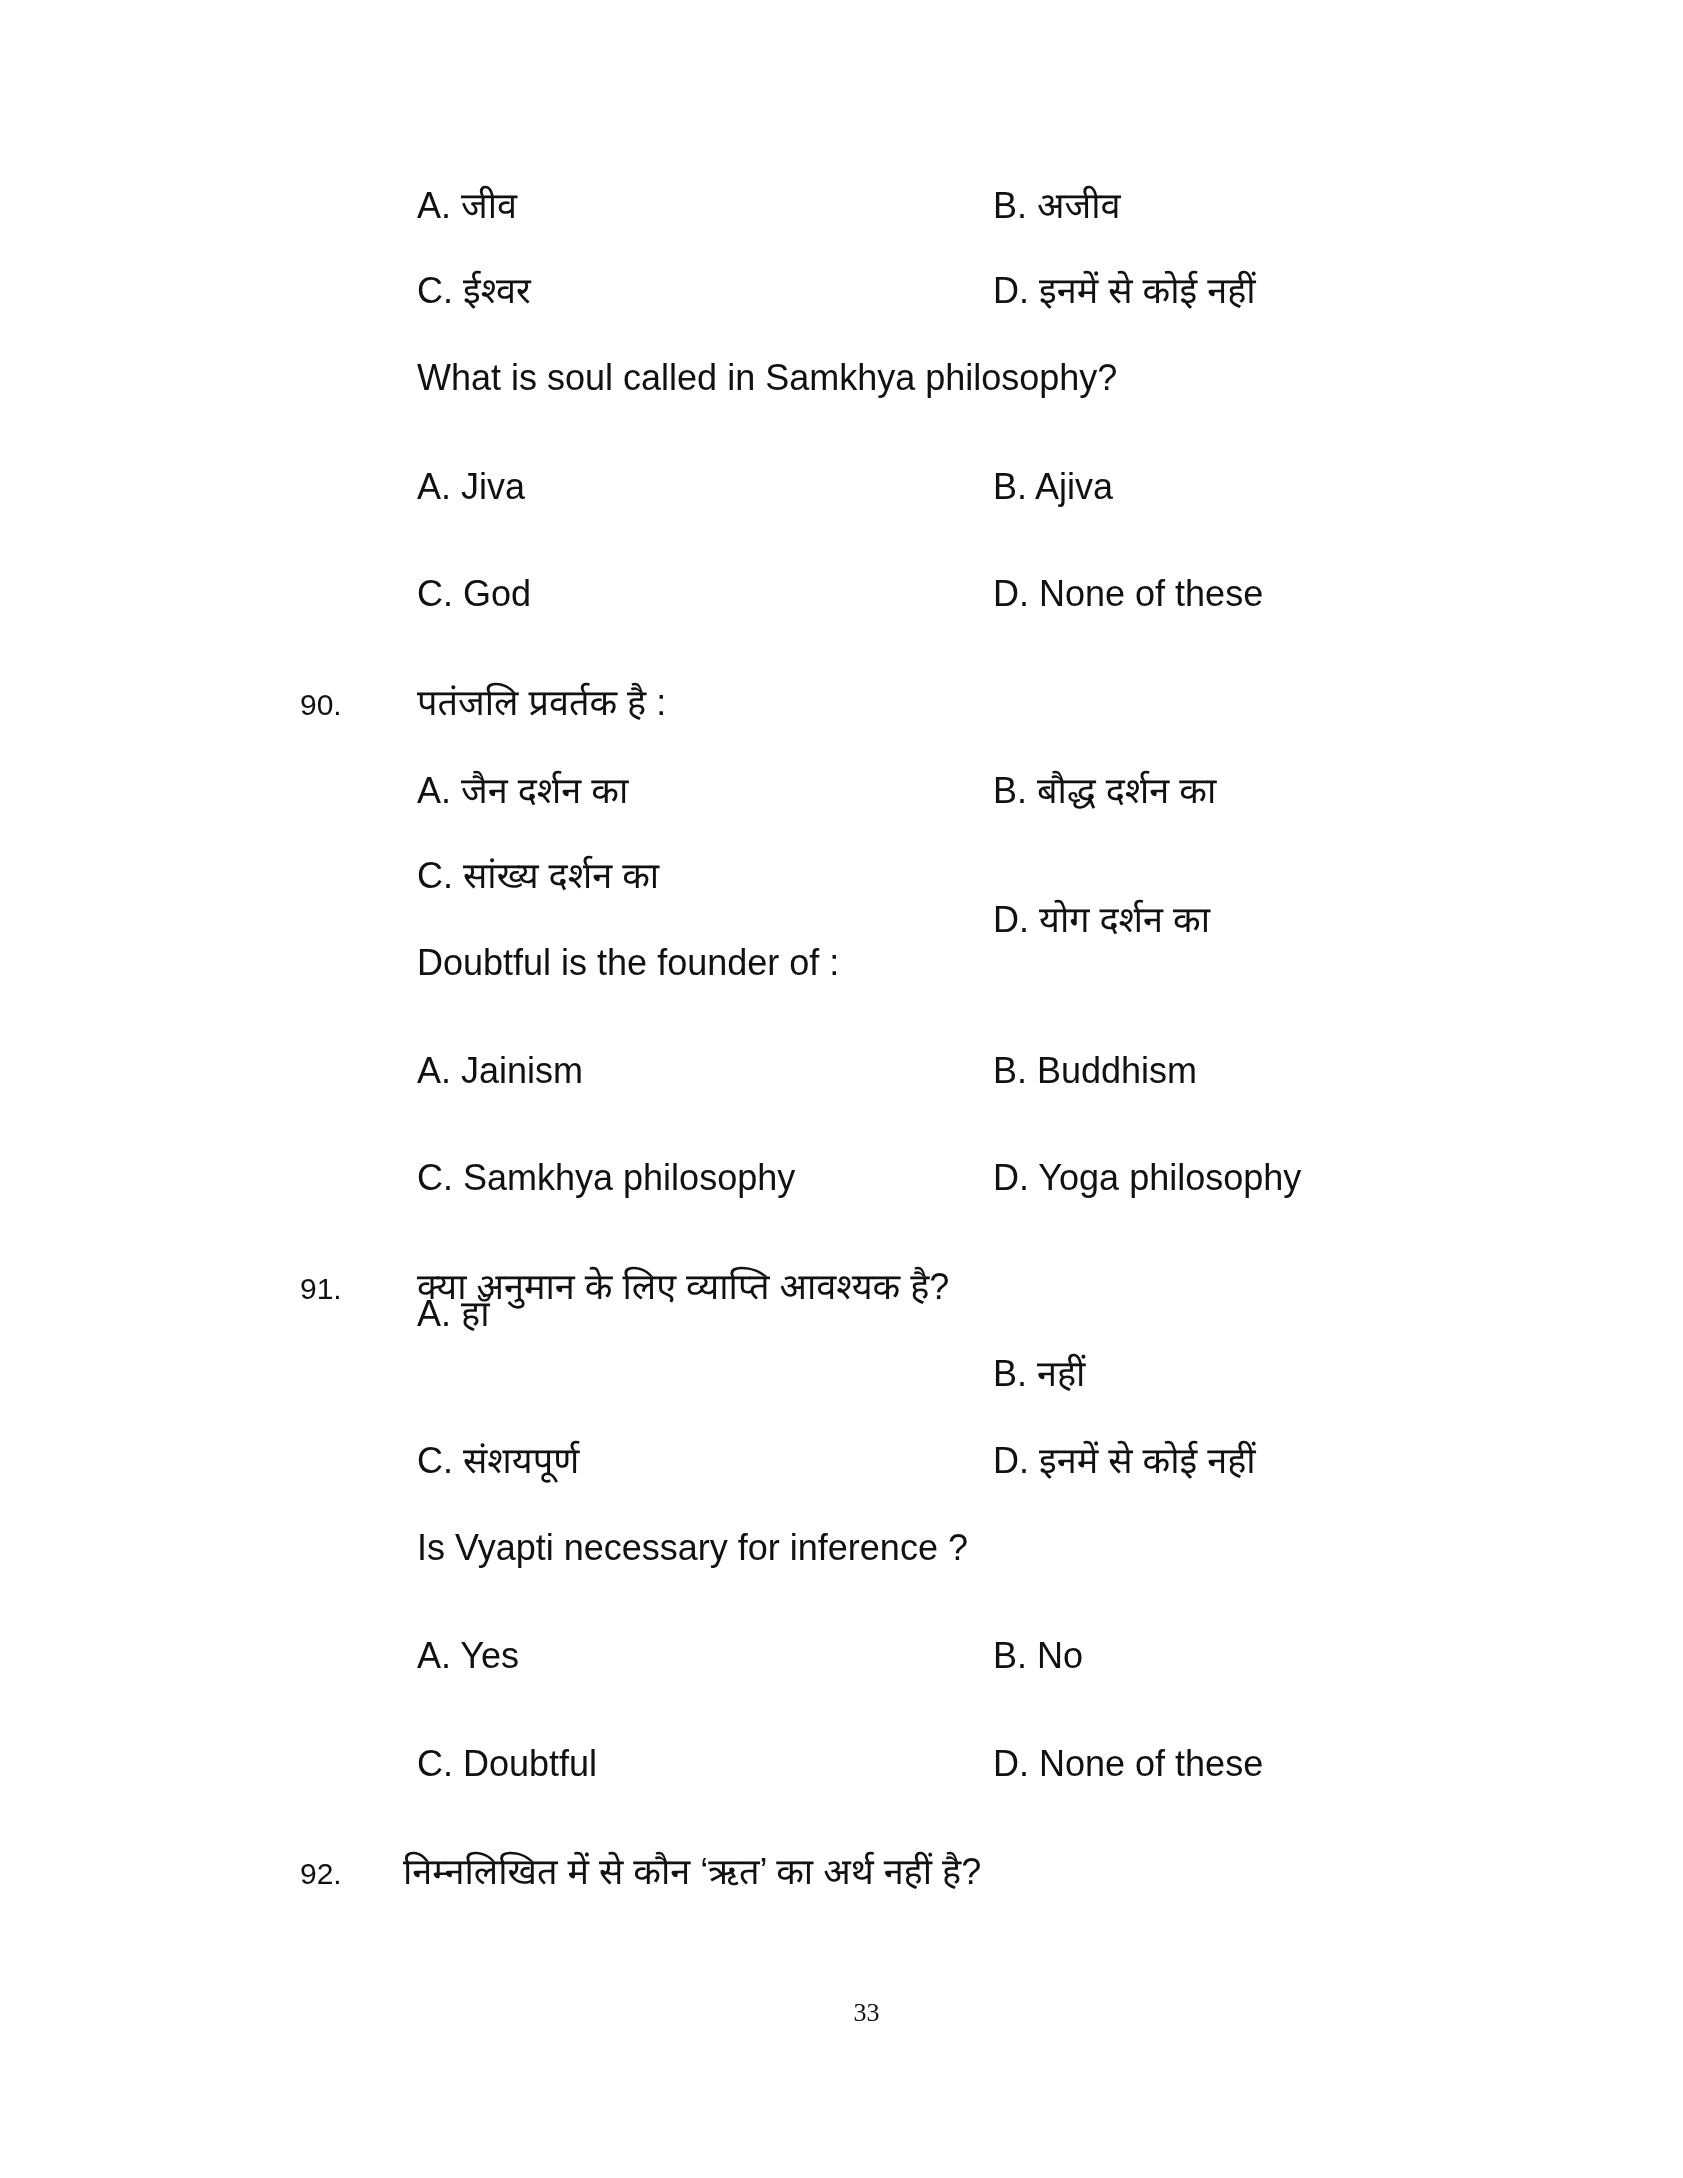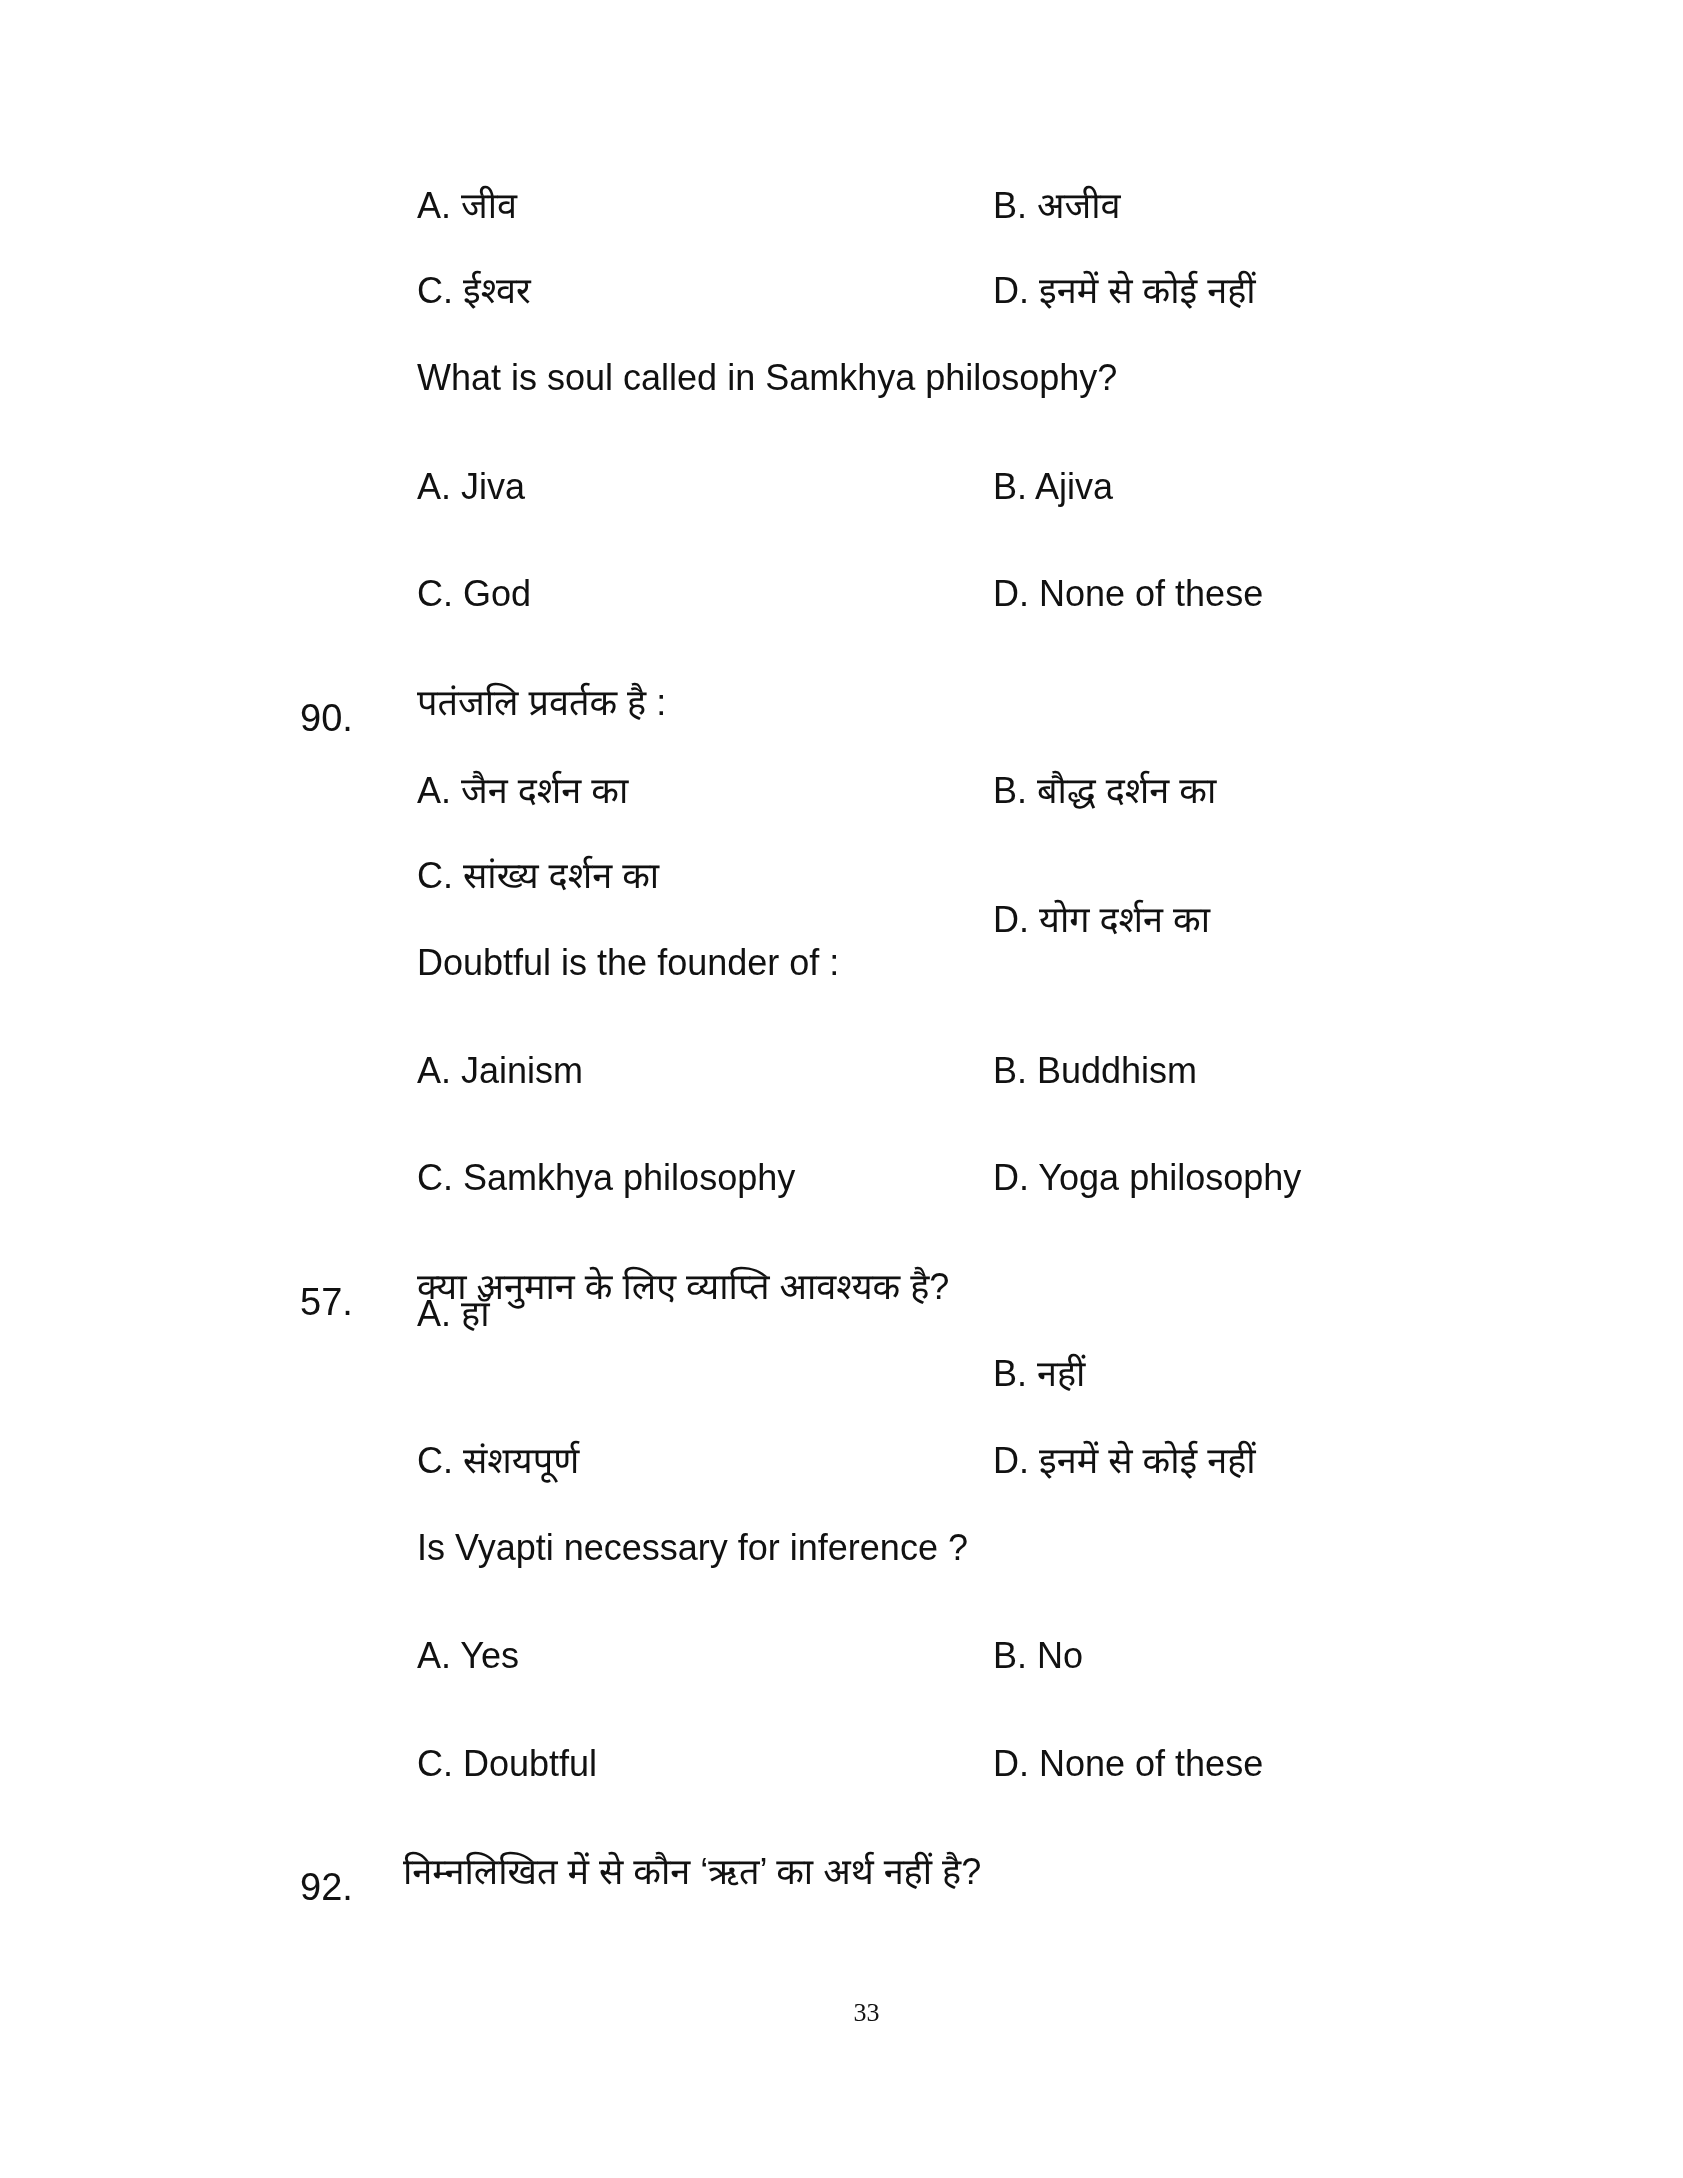--- a/index.html
+++ b/index.html
@@ -1,19 +1,19 @@
 <!DOCTYPE html>
 <html><head>
 <meta charset="utf-8">
 <style>
   html, body { margin:0; padding:0; background:#ffffff; }
   body { width:1683px; height:2178px; position:relative; overflow:hidden;
          font-family:"Liberation Sans", sans-serif; color:#111; }
   .line { position:absolute; font-size:36px; line-height:44px; white-space:nowrap; }
-  .qnum { position:absolute; font-size:38px; line-height:44px;margin-top:13px; }
+  .qnum { position:absolute; font-size:30px; line-height:44px; }
   .pagenum { position:absolute; left:0; width:1733px; text-align:center; font-size:26px; top:1998px;
              font-family:"Liberation Serif", serif; }
 </style>
 </head>
 <body>
 
 <div>
   <div class="line" style="left:417px;top:184px">A. जीव</div>
   <div class="line" style="left:993px;top:184px">B. अजीव</div>
   <div class="line" style="left:417px;top:269px">C. ईश्वर</div>
@@ -33,21 +33,21 @@
   <div class="line" style="left:417px;top:854px">C. सांख्य दर्शन का</div>
   <div class="line" style="left:993px;top:898px">D. योग दर्शन का</div>
   <div class="line" style="left:417px;top:941px">Doubtful is the founder of :</div>
   <div class="line" style="left:417px;top:1049px">A. Jainism</div>
   <div class="line" style="left:993px;top:1049px">B. Buddhism</div>
   <div class="line" style="left:417px;top:1156px">C. Samkhya philosophy</div>
   <div class="line" style="left:993px;top:1156px">D. Yoga philosophy</div>
 </div>
 
 <div>
-  <div class="qnum" style="left:300px;top:1267px">57.</div>
+  <div class="qnum" style="left:300px;top:1267px">91.</div>
   <div class="line" style="left:417px;top:1265px">क्या अनुमान के लिए व्याप्ति आवश्यक है?</div>
   <div class="line" style="left:417px;top:1292px">A. हाँ</div>
   <div class="line" style="left:993px;top:1352px">B. नहीं</div>
   <div class="line" style="left:417px;top:1439px">C. संशयपूर्ण</div>
   <div class="line" style="left:993px;top:1439px">D. इनमें से कोई नहीं</div>
   <div class="line" style="left:417px;top:1526px">Is Vyapti necessary for inference ?</div>
   <div class="line" style="left:417px;top:1634px">A. Yes</div>
   <div class="line" style="left:993px;top:1634px">B. No</div>
   <div class="line" style="left:417px;top:1742px">C. Doubtful</div>
   <div class="line" style="left:993px;top:1742px">D. None of these</div>

